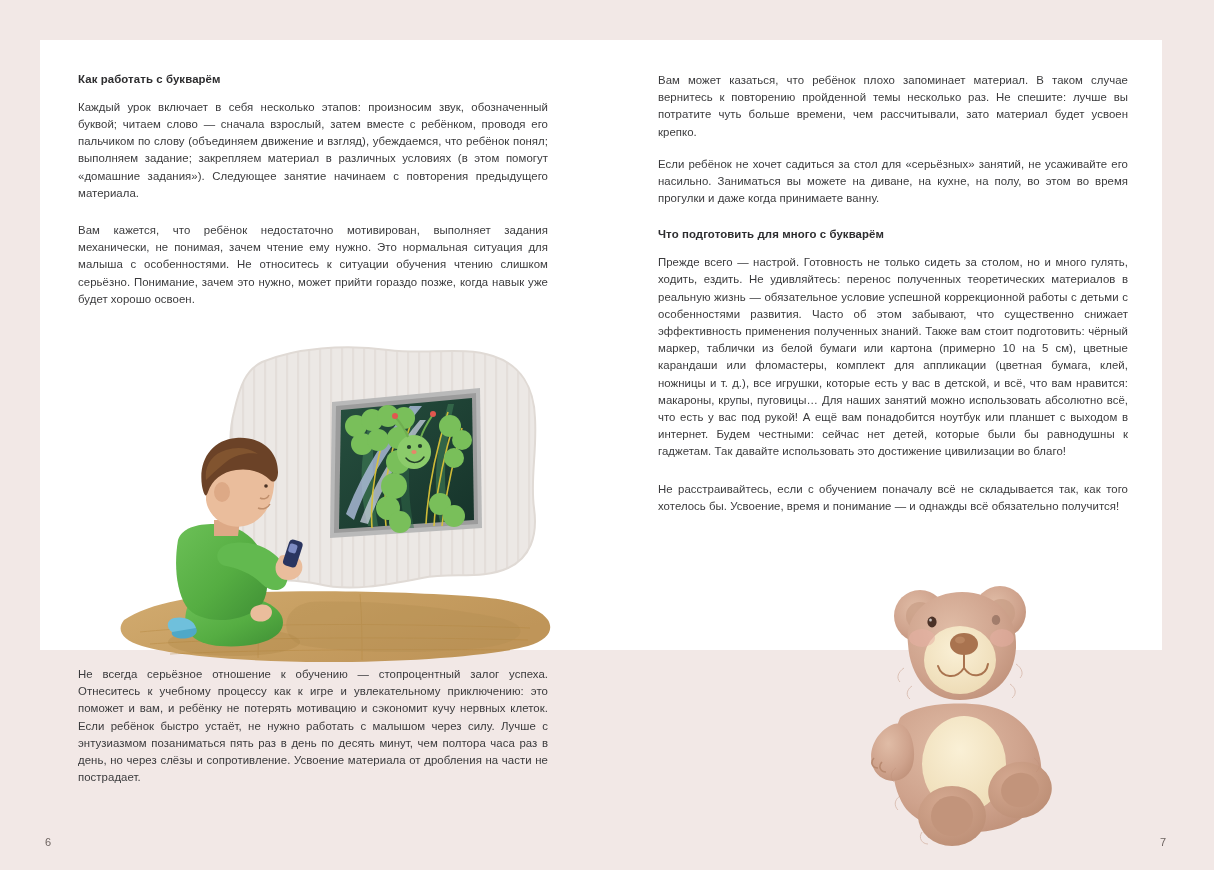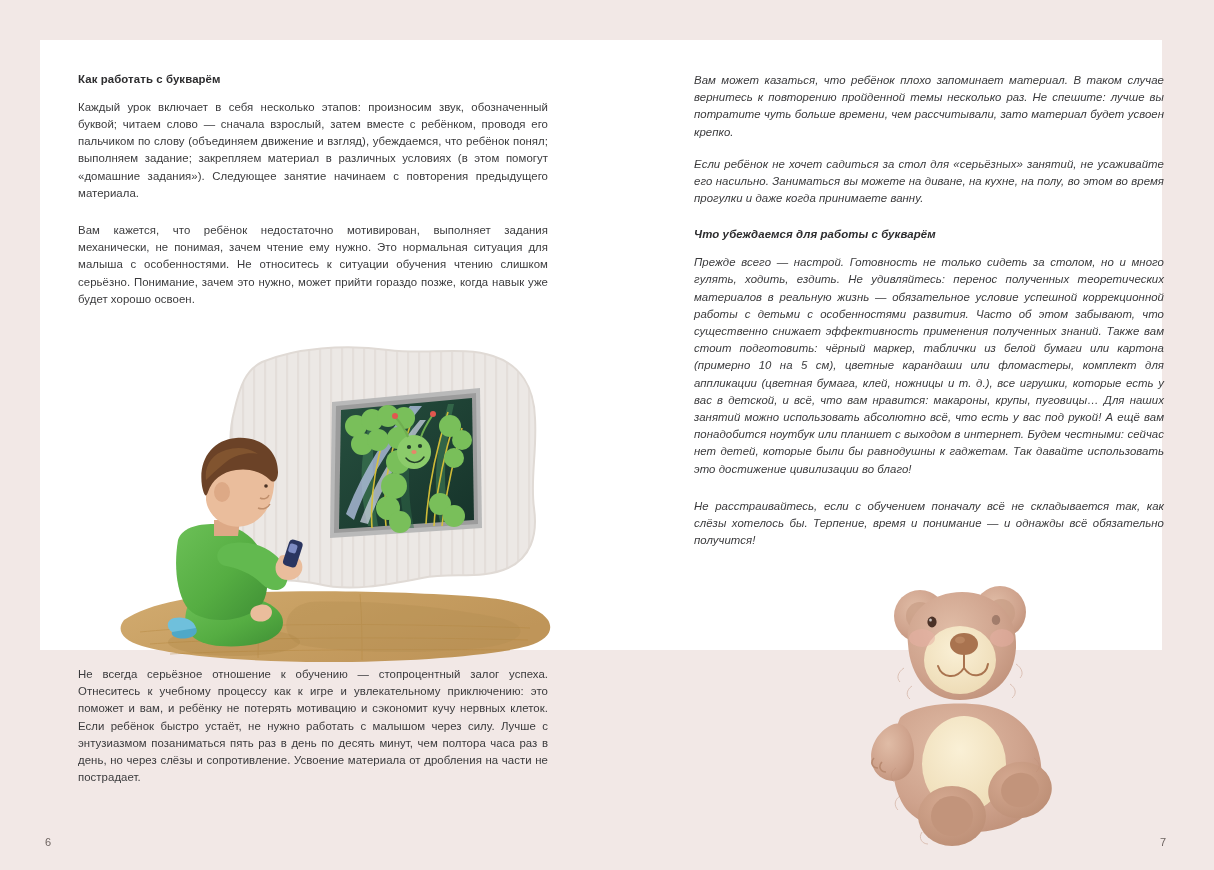--- a/index.html
+++ b/index.html
@@ -25,21 +25,21 @@
   }
   .page-no.left{left:45px;top:836px;}
   .page-no.right{left:1160px;top:836px;}
 
   .col{
     position:absolute;
     top:32px;
     width:470px;
   }
   .col-left{left:38px;}
-  .col-right{left:654px;font-style:italic;}
+  .col-right{left:618px;}
 
   h2.head{
     font-size:11.4px;
     font-weight:700;
     color:#2d2d2f;
     margin:0 0 12px 0;
     letter-spacing:.1px;
     line-height:1.3;
   }
   p.para{
@@ -237,24 +237,24 @@
 
   <div class="col col-left" style="top:626px;">
     <p class="para">Не всегда серьёзное отношение к обучению — стопроцентный залог успеха. Отнеситесь к учебному процессу как к игре и увлекательному приключению: это поможет и вам, и ребёнку не потерять мотивацию и сэкономит кучу нервных клеток. Если ребёнок быстро устаёт, не нужно работать с малышом через силу. Лучше с энтузиазмом позаниматься пять раз в день по десять минут, чем полтора часа раз в день, но через слёзы и сопротивление. Усвоение материала от дробления на части не пострадает.</p>
   </div>
 
   <div class="col col-right">
 
     <p class="para">Вам может казаться, что ребёнок плохо запоминает материал. В таком случае вернитесь к повторению пройденной темы несколько раз. Не спешите: лучше вы потратите чуть больше времени, чем рассчитывали, зато материал будет усвоен крепко.</p>
     <p class="para gap-lg">Если ребёнок не хочет садиться за стол для «серьёзных» занятий, не усаживайте его насильно. Заниматься вы можете на диване, на кухне, на полу, во этом во время прогулки и даже когда принимаете ванну.</p>
 
-    <h2 class="head">Что убеждаемся для работы с букварём</h2>
+    <h2 class="head">Что подготовить для много с букварём</h2>
     <p class="para gap-lg">Прежде всего — настрой. Готовность не только сидеть за столом, но и много гулять, ходить, ездить. Не удивляйтесь: перенос полученных теоретических материалов в реальную жизнь — обязательное условие успешной коррекционной работы с детьми с особенностями развития. Часто об этом забывают, что существенно снижает эффективность применения полученных знаний. Также вам стоит подготовить: чёрный маркер, таблички из белой бумаги или картона (примерно 10 на 5 см), цветные карандаши или фломастеры, комплект для аппликации (цветная бумага, клей, ножницы и т. д.), все игрушки, которые есть у вас в детской, и всё, что вам нравится: макароны, крупы, пуговицы… Для наших занятий можно использовать абсолютно всё, что есть у вас под рукой! А ещё вам понадобится ноутбук или планшет с выходом в интернет. Будем честными: сейчас нет детей, которые были бы равнодушны к гаджетам. Так давайте использовать это достижение цивилизации во благо!</p>
 
-    <p class="para">Не расстраивайтесь, если с обучением поначалу всё не складывается так, как слёзы хотелось бы. Терпение, время и понимание — и однажды всё обязательно получится!</p>
+    <p class="para">Не расстраивайтесь, если с обучением поначалу всё не складывается так, как того хотелось бы. Усвоение, время и понимание — и однажды всё обязательно получится!</p>
   </div>
 
   <div class="illus-bear">
     <svg viewBox="0 0 300 290" xmlns="http://www.w3.org/2000/svg">
       <defs>
         <radialGradient id="furG" cx="0.4" cy="0.35" r="0.8">
           <stop offset="0" stop-color="#e0bca6"></stop>
           <stop offset="0.6" stop-color="#cfa38d"></stop>
           <stop offset="1" stop-color="#bb8c74"></stop>
         </radialGradient>

